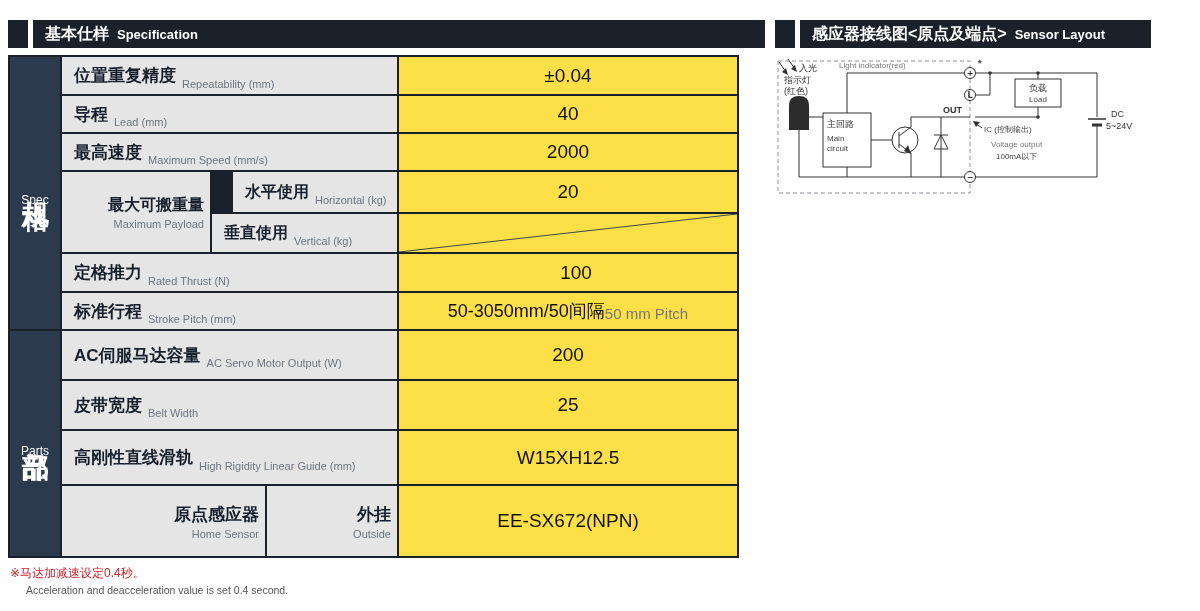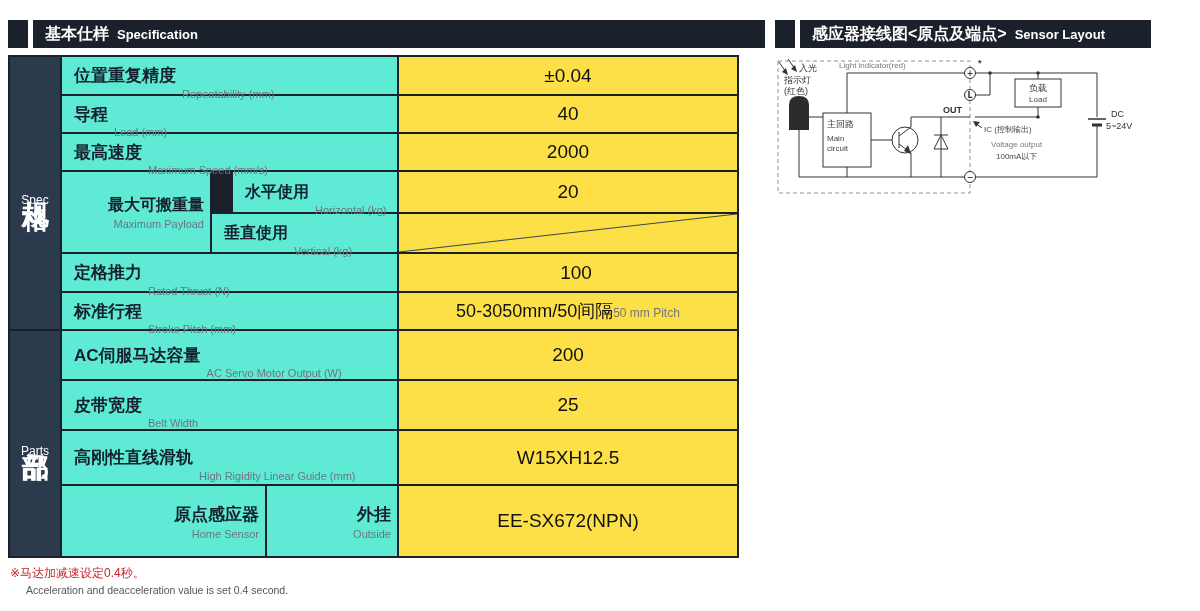--- a/index.html
+++ b/index.html
@@ -21,27 +21,27 @@
 
   
   .spec-table{
     position:absolute;left:8px;top:55px;
     display:grid;
     grid-template-columns:52px 150px 55px 132px 340px;
     grid-template-rows:39px 38px 38px 42px 40px 39px 38px 50px 50px 55px 72px;
     border:1px solid #1b212b;background:#1b212b;
   }
   .cell{border:1px solid #1b212b;box-sizing:border-box;}
-  .lbl{background:#5eead4;display:flex;align-items:center;padding:0 6px 0 12px;gap:6px;}
+  .lbl{background:#e5e5e5;display:flex;align-items:center;padding:0 6px 0 12px;gap:6px;}
   .lbl .zh{font-size:17px;font-weight:bold;white-space:nowrap;}
-  .lbl .en{font-size:11px;color:#6b7682;white-space:nowrap;position:relative;top:18px;}
+  .lbl .en{font-size:11px;color:#6b7682;white-space:nowrap;position:relative;top:8px;}
   .lbl.col{flex-direction:column;align-items:flex-end;justify-content:center;gap:2px;}
   .lbl.col .en{top:0;}
   .val{background:#fde047;display:flex;align-items:center;justify-content:center;font-size:19px;color:#111;}
-  .val .sub{font-size:12px;color:#777;position:relative;top:2px;}
+  .val .sub{font-size:15px;color:#777;position:relative;top:2px;}
   .val.na{position:relative;padding:0;}
   .val.na svg{position:absolute;left:0;top:0;width:100%;height:100%;}
   .side{background:#2c3a4e;color:#fff;display:flex;flex-direction:column;align-items:center;justify-content:center;gap:6px;}
   .side .v{writing-mode:vertical-rl;text-orientation:upright;font-size:27px;font-weight:bold;letter-spacing:4px;line-height:1;}
   .side .e{font-size:12px;}
 
   
   .note-zh{position:absolute;left:10px;top:565px;font-size:12px;color:#c8242b;}
   .note-en{position:absolute;left:26px;top:584px;font-size:10.5px;color:#555;}
 

